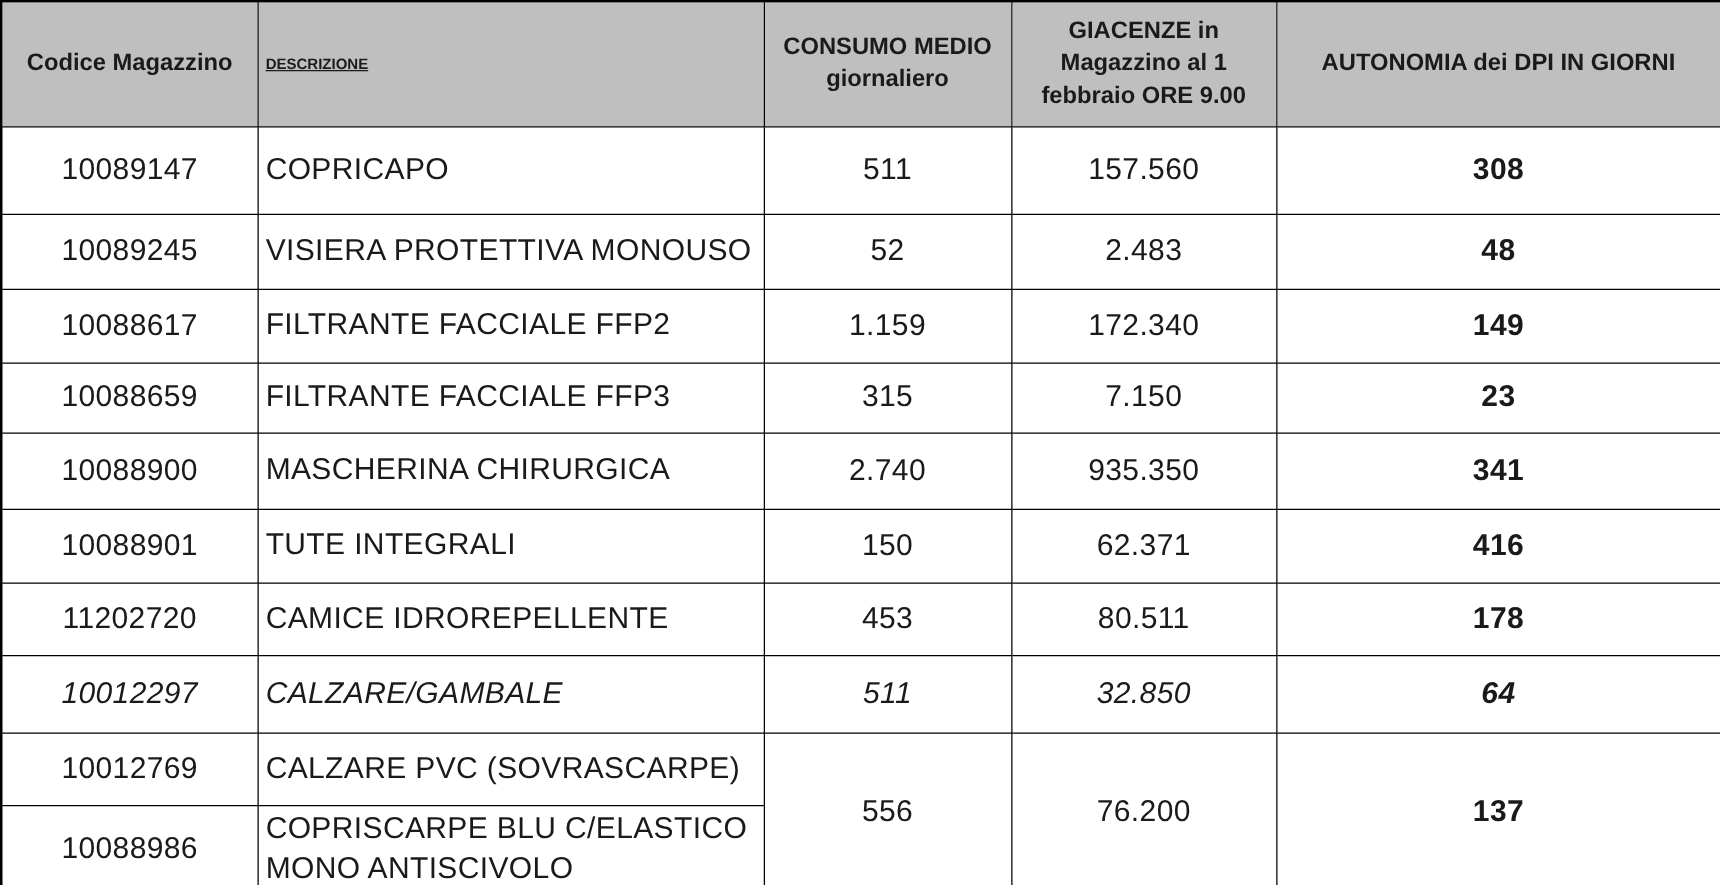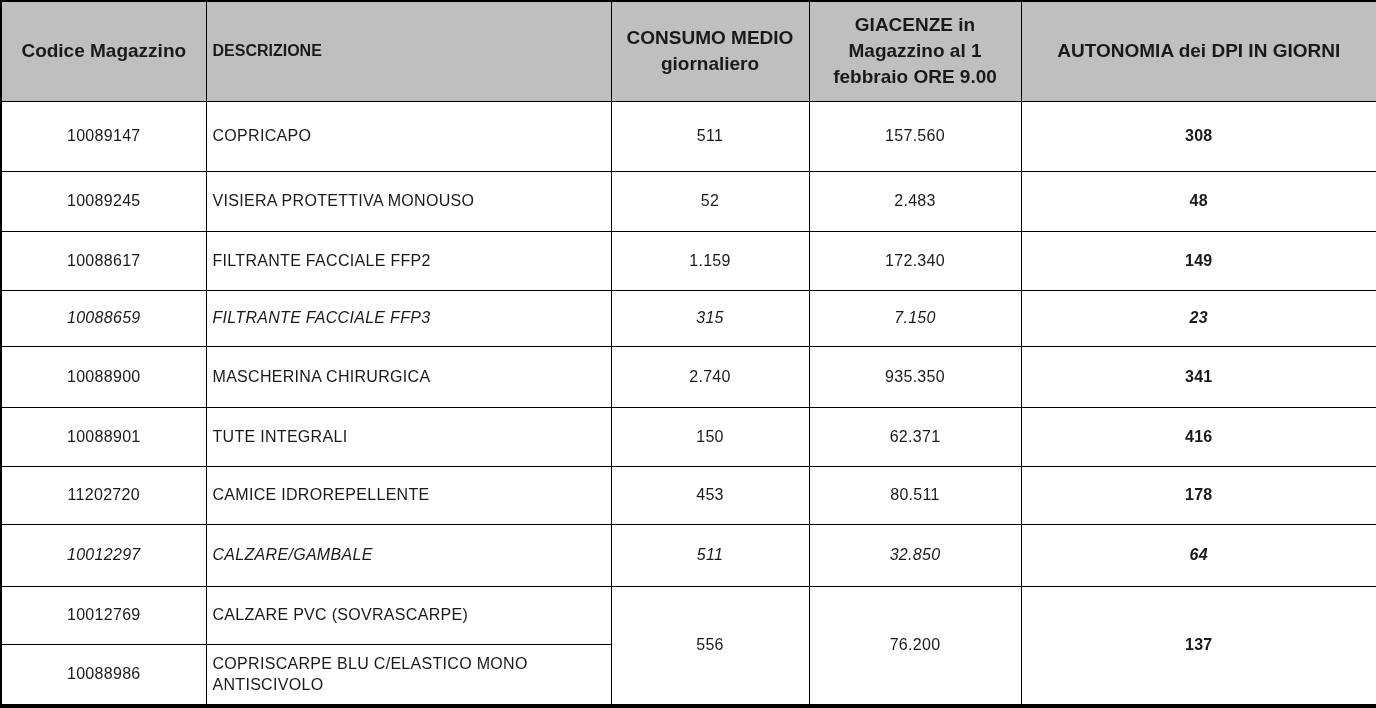--- a/index.html
+++ b/index.html
@@ -40,40 +40,40 @@
 
   thead tr { height: 100px; }
   thead th {
     background: #bfbfbf;
     font-weight: bold;
     font-size: 19px;
     line-height: 1.38;
     text-align: center;
     padding: 2px 6px;
   }
-  thead th.left { text-align: left; padding-left: 6px; font-size: 16px; }
+  thead th.left { text-align: left; padding-left: 6px; font-size: 12px; text-decoration: underline; }
 
   tbody td {
-    font-size: 16px;
+    font-size: 24px;
     letter-spacing: 0.3px;
     text-align: center;
     padding: 2px 4px;
     background: #ffffff;
   }
   tbody td.desc {
     text-align: left;
     padding-left: 6px;
     line-height: 1.35;
   }
   tbody td.auto { font-weight: bold; }
 
   tr.r1  { height: 70px; }
   tr.r2  { height: 60px; }
   tr.r3  { height: 59px; }
-  tr.r4  { height: 56px; font-style: italic; }
+  tr.r4  { height: 56px; }
   tr.r5  { height: 61px; padding-left: 12px; }
   tr.r6  { height: 59px; }
   tr.r7  { height: 58px; }
   tr.r8  { height: 62px; font-style: italic; }
   tr.r9  { height: 58px; }
   tr.r10 { height: 62px; }
 </style>
 </head>
 <body>
 

